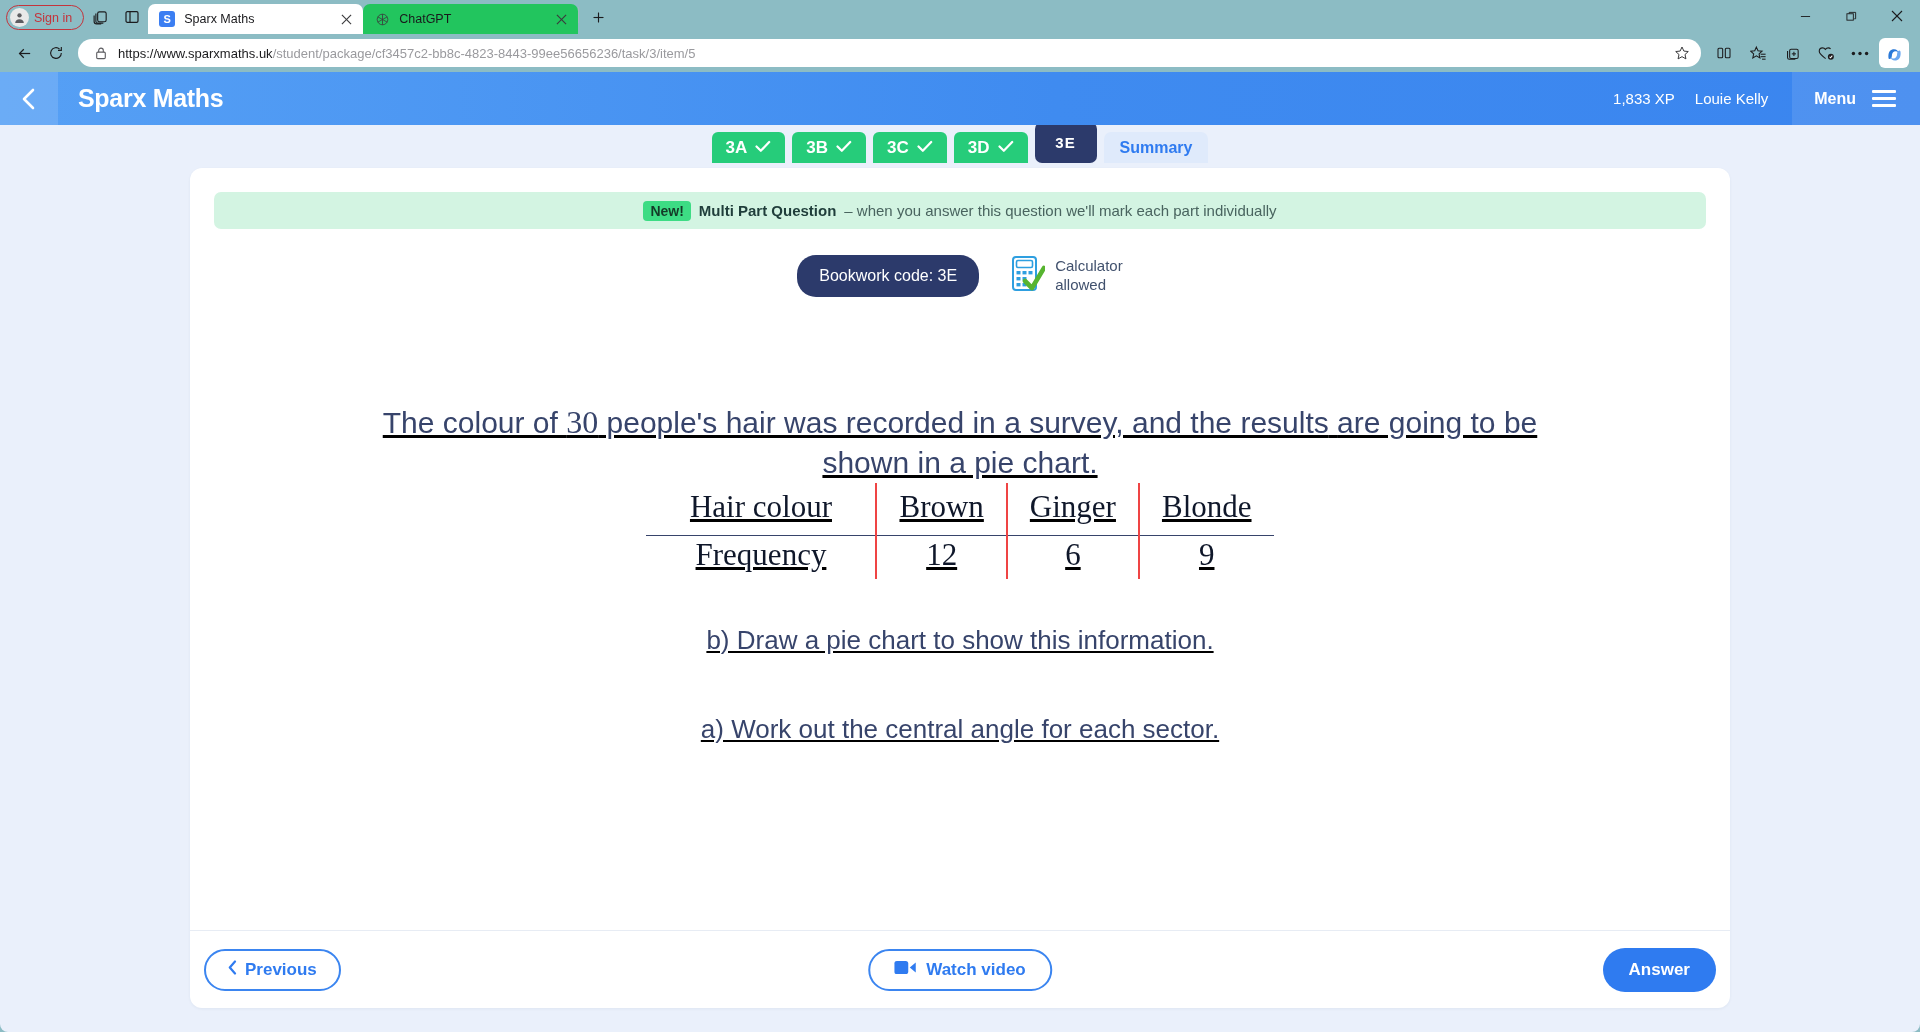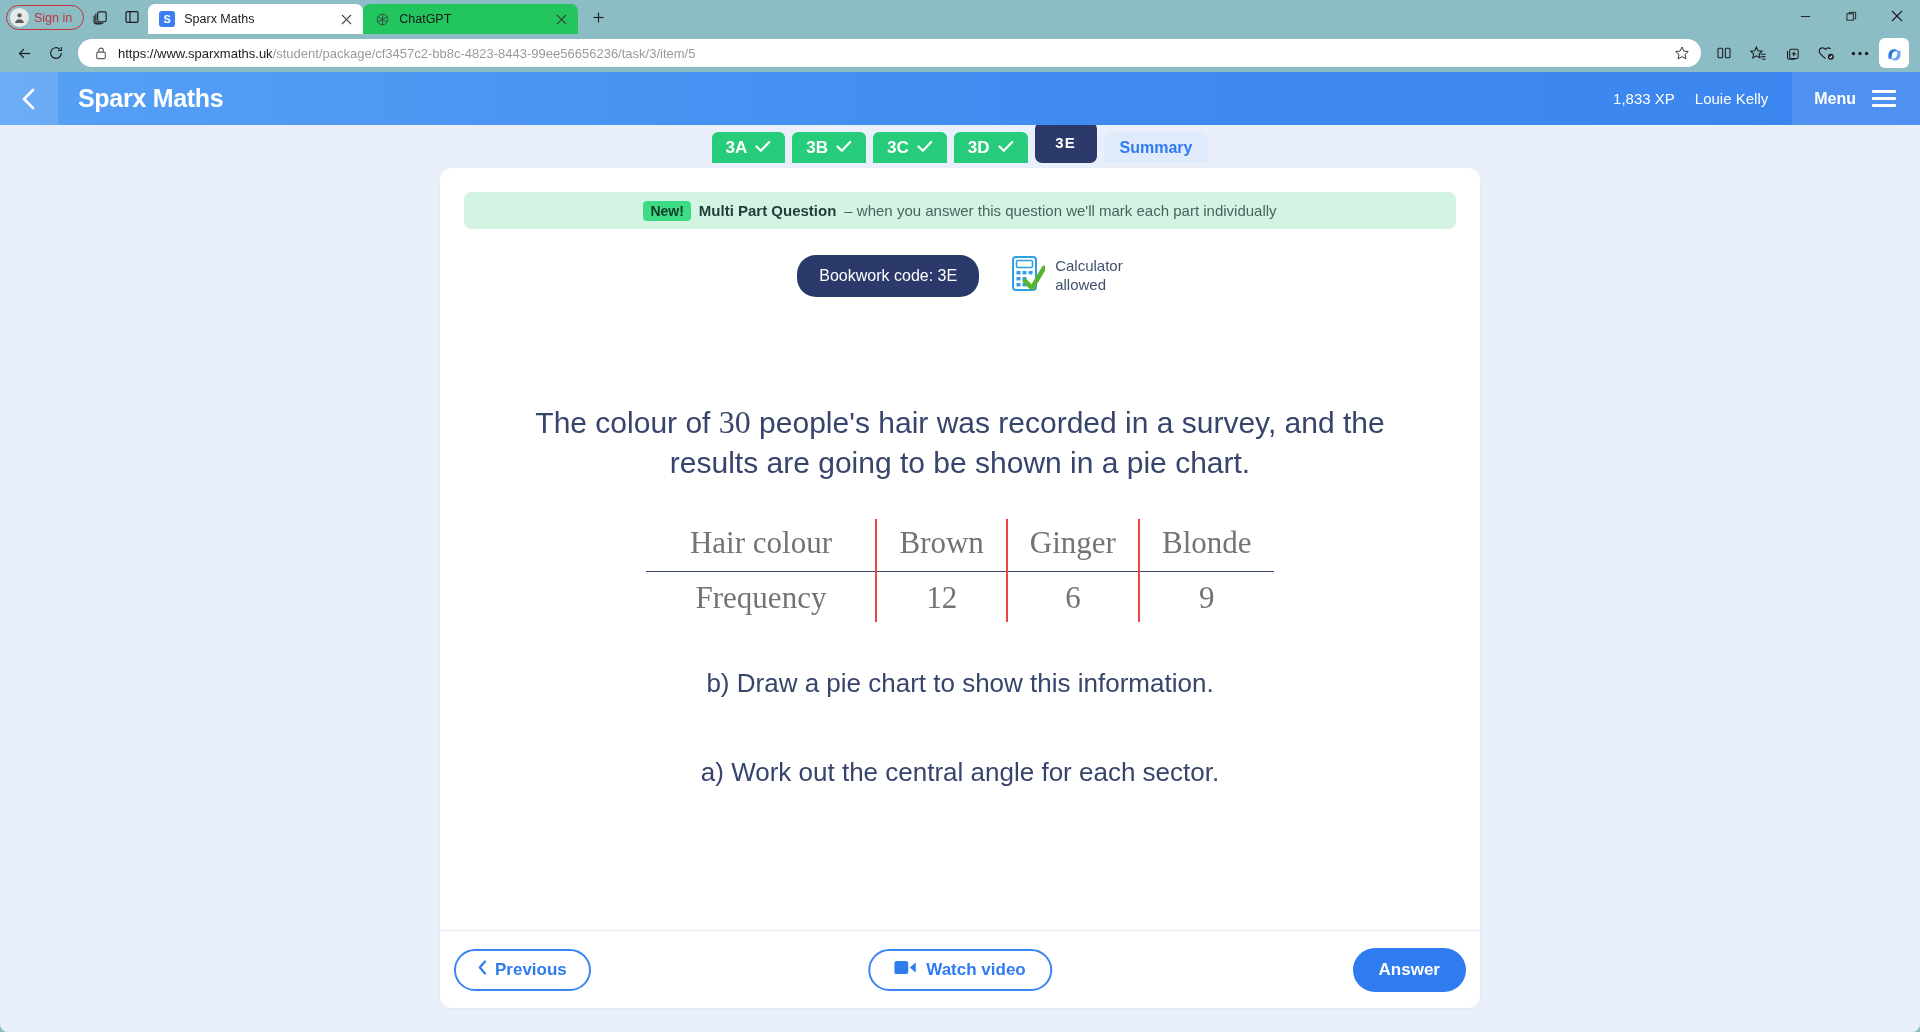--- a/index.html
+++ b/index.html
@@ -210,21 +210,21 @@
   .ttab.done { background: #26cc7a; }
   .ttab.current { background: #2c3a6b; border-radius: 7px; height: 41px; font-size: 15px; letter-spacing: 1px;}
   .ttab.summary {
     background: #dfeafb; color: #2f7bf0; font-size: 16px;
     border-radius: 7px 7px 0 0; height: 31px; padding: 0 16px;
   }
   .tick { display: inline-block; }
 
   
   .card {
-    width: 1040px;
+    width: 1540px;
     margin: 5px auto 0;
     background: #ffffff;
     border-radius: 12px;
     min-height: 840px;
     position: relative;
     display: flex; flex-direction: column;
     box-shadow: 0 1px 3px rgba(40,60,100,0.06);
   }
   .mpq-banner {
     margin: 24px 24px 0;
@@ -257,50 +257,49 @@
     font-size: 16px;
     border-radius: 19px;
     padding: 12px 22px;
   }
   .calc-wrap { display: flex; align-items: center; gap: 10px; }
   .calc-text { font-size: 15px; color: #41516d; line-height: 1.25; }
 
   .qbody {
     flex: 1 1 auto;
     padding: 0 90px;
-    display: flex; flex-direction: column; align-items: center;
+    display: flex; flex-direction: column; align-items: center; text-decoration: underline;
   }
   .qtext {
     margin-top: 104px;
     font-size: 30px;
     line-height: 1.32;
     color: #37446b;
     text-align: center;
     max-width: 1190px;
   }
   .mathnum {
     font-family: "Liberation Serif", serif;
     font-size: 32px;
   }
 
   .qtable {
-    margin-top: 36px;
     border-collapse: collapse;
     font-family: "Liberation Serif", serif;
-    color: #737373;
+    color: #0f172a;
   }
   .qtable td {
     font-size: 31px;
     padding: 6px 22px;
     text-align: center;
     border-left: 2px solid #ef4444;
   }
   .qtable td:first-child { border-left: none; }
   .qtable tr.hdr td { padding-bottom: 10px; }
-  .qtable tr.vals td { border-top: 1px solid #37446b; padding-top: 8px; }
+  .qtable tr.vals td { border-top: 1px solid #37446b; padding-top: 1px; }
   .qtable td.lbl { min-width: 230px; }
 
   .part {
     font-size: 26px;
     color: #37446b;
     text-align: center;
   }
   .part.a { margin-top: 58px; }
   .part.b { margin-top: 46px; }
 

